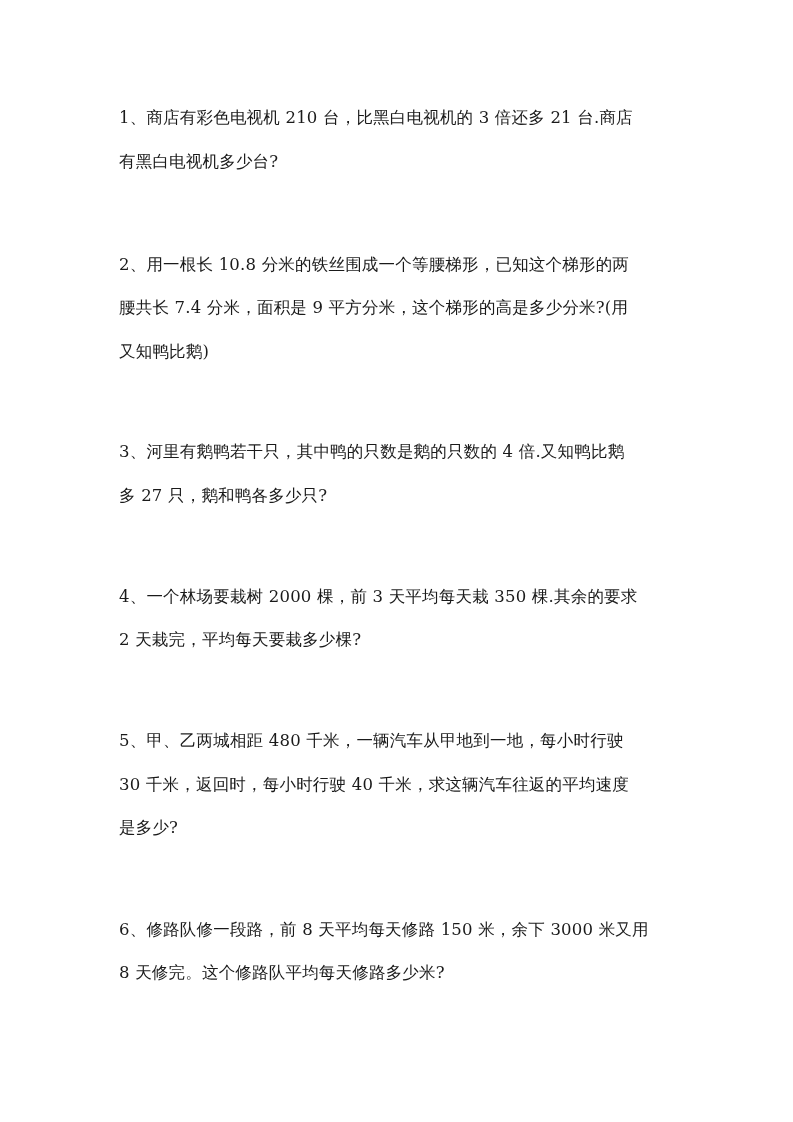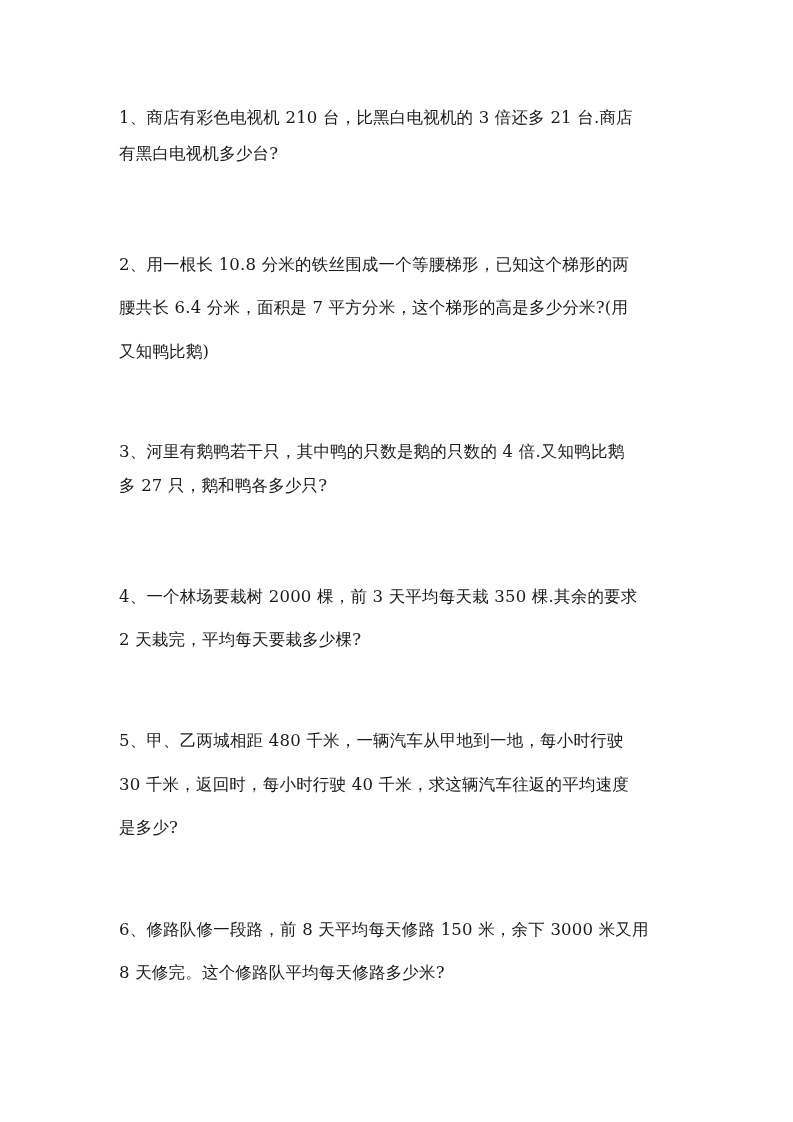--- a/index.html
+++ b/index.html
@@ -30,32 +30,32 @@
     letter-spacing: 0.2px;
   }
 </style>
 </head>
 <body>
 
 <div class="page">
 
   <div>
     <div class="line" style="top:108px">1、商店有彩色电视机 210 台，比黑白电视机的 3 倍还多 21 台.商店</div>
-    <div class="line" style="top:144px">有黑白电视机多少台?</div>
+    <div class="line" style="top:152px">有黑白电视机多少台?</div>
   </div>
 
   <div>
     <div class="line" style="top:255px">2、用一根长 10.8 分米的铁丝围成一个等腰梯形，已知这个梯形的两</div>
-    <div class="line" style="top:298px">腰共长 6.4 分米，面积是 7 平方分米，这个梯形的高是多少分米?(用</div>
+    <div class="line" style="top:298px">腰共长 7.4 分米，面积是 9 平方分米，这个梯形的高是多少分米?(用</div>
     <div class="line" style="top:342px">又知鸭比鹅)</div>
   </div>
 
   <div>
     <div class="line" style="top:442px">3、河里有鹅鸭若干只，其中鸭的只数是鹅的只数的 4 倍.又知鸭比鹅</div>
-    <div class="line" style="top:476px">多 27 只，鹅和鸭各多少只?</div>
+    <div class="line" style="top:486px">多 27 只，鹅和鸭各多少只?</div>
   </div>
 
   <div>
     <div class="line" style="top:587px">4、一个林场要栽树 2000 棵，前 3 天平均每天栽 350 棵.其余的要求</div>
     <div class="line" style="top:630px">2 天栽完，平均每天要栽多少棵?</div>
   </div>
 
   <div>
     <div class="line" style="top:731px">5、甲、乙两城相距 480 千米，一辆汽车从甲地到一地，每小时行驶</div>
     <div class="line" style="top:775px">30 千米，返回时，每小时行驶 40 千米，求这辆汽车往返的平均速度</div>

